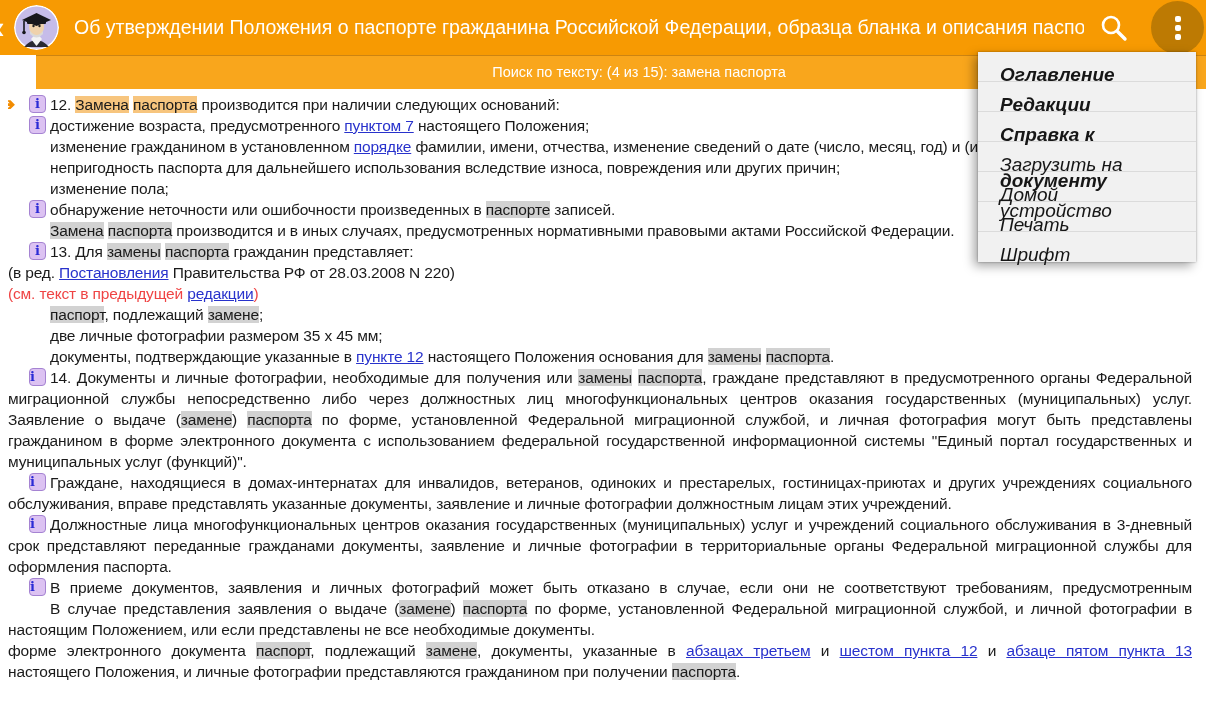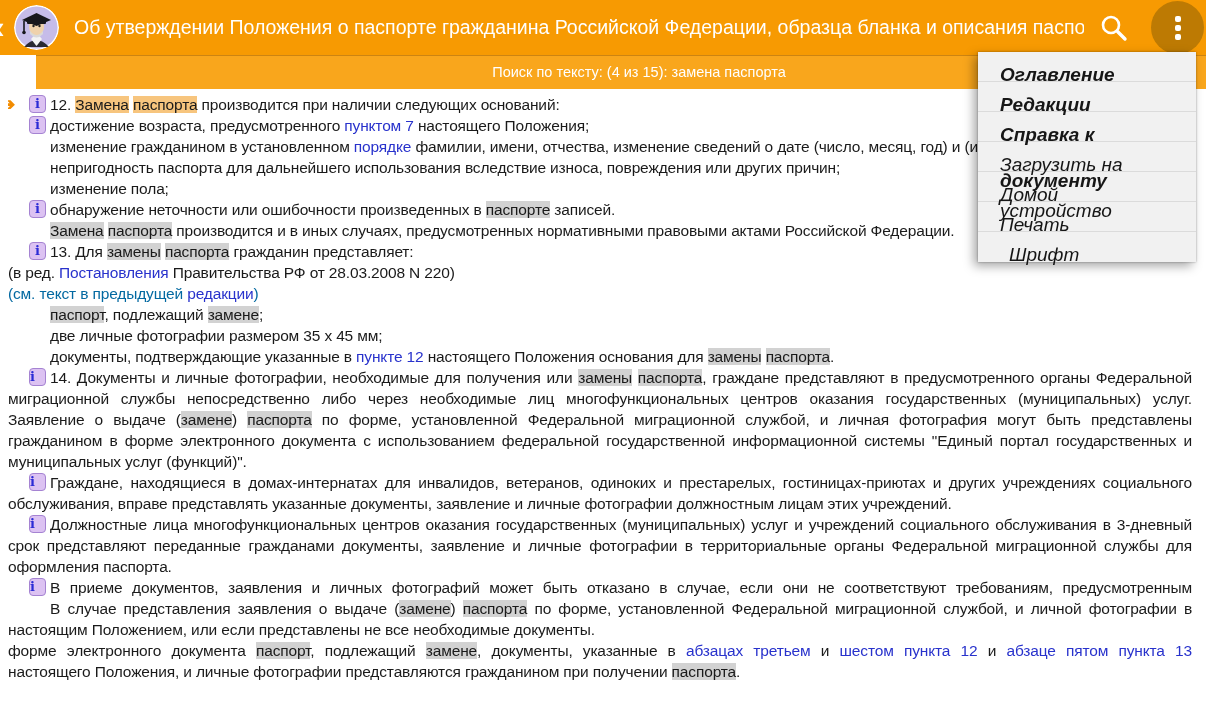--- a/index.html
+++ b/index.html
@@ -27,31 +27,31 @@
   .doc{position:absolute;left:0;top:89px;width:1206px;height:618px;background:#FFF;
        padding:5px 14px 0 8px;color:#1A1A1A;font-size:15.5px;overflow:hidden;}
   .line{position:relative;height:21px;line-height:21px;overflow:hidden;text-align:left;
         letter-spacing:-0.15px;}
   .line.ind{padding-left:42px;}
   .line.fill{text-align:justify;text-align-last:justify;}
   .iicon{position:absolute;left:21px;top:1px;width:17px;height:18px;background:#DCC2F2;
          border:1px solid #A583D2;border-radius:4px;color:#2B2BD5;text-align:center;
          font:bold 13px/16px "DejaVu Serif",serif;}
   .arrow{position:absolute;left:-7px;top:0;color:#F28C00;font-weight:bold;font-size:17px;}
-  .lnk{color:#2832CC;cursor:pointer;}
+  .lnk{color:#2832CC;text-decoration:underline;cursor:pointer;}
   .hl{background:#D2D2D2;}
   .hlc{background:#F7C57E;}
-  .navy{color:#0369a1;}
+  .navy{color:#ef4444;}
 
   
   .menu{position:absolute;right:10px;top:52px;width:218px;background:#F1F1F1;
         box-shadow:0 0 2px rgba(0,0,0,.35), -4px 4px 10px rgba(0,0,0,.35);}
   .mi{height:30px;line-height:46px;padding-left:22px;font-size:19px;color:#161616;
       border-bottom:1px solid #DBDBDB;background:#F1F1F1;cursor:pointer;font-style:italic;}
-  .mi:last-child{border-bottom:none;margin-left:9px;}
+  .mi:last-child{border-bottom:none;}
   .mi.b{font-weight:bold;}
 </style>
 </head>
 <body>
 
 <div id="screen">
 
   <div class="hdr">
     <span class="back">‹</span>
     <span class="avatar">
@@ -94,21 +94,21 @@
       <div class="line ind"><span>изменение пола;</span></div>
       <div class="line ind"><span class="iicon">i</span><span>обнаружение неточности или ошибочности произведенных в </span><span class="hl">паспорте</span><span> записей.</span></div>
       <div class="line ind"><span class="hl">Замена</span><span> </span><span class="hl">паспорта</span><span> производится и в иных случаях, предусмотренных нормативными правовыми актами Российской Федерации.</span></div>
       <div class="line ind"><span class="iicon">i</span><span>13. Для </span><span class="hl">замены</span><span> </span><span class="hl">паспорта</span><span> гражданин представляет:</span></div>
       <div class="line"><span>(в ред. </span><span class="lnk">Постановления</span><span> Правительства РФ от 28.03.2008 N 220)</span></div>
       <div class="line"><span class="navy">(см. текст в предыдущей </span><span class="lnk">редакции</span><span class="navy">)</span></div>
       <div class="line ind"><span class="hl">паспорт</span><span>, подлежащий </span><span class="hl">замене</span><span>;</span></div>
       <div class="line ind"><span>две личные фотографии размером 35 x 45 мм;</span></div>
       <div class="line ind"><span>документы, подтверждающие указанные в </span><span class="lnk">пункте 12</span><span> настоящего Положения основания для </span><span class="hl">замены</span><span> </span><span class="hl">паспорта</span><span>.</span></div>
       <div class="line ind fill"><span class="iicon">i</span><span>14. Документы и личные фотографии, необходимые для получения или </span><span class="hl">замены</span><span> </span><span class="hl">паспорта</span><span>, граждане представляют в предусмотренного органы Федеральной</span></div>
-      <div class="line fill"><span>миграционной службы непосредственно либо через необходимые лиц многофункциональных центров оказания государственных (муниципальных) услуг.</span></div>
+      <div class="line fill"><span>миграционной службы непосредственно либо через должностных лиц многофункциональных центров оказания государственных (муниципальных) услуг.</span></div>
       <div class="line fill"><span>Заявление о выдаче (</span><span class="hl">замене</span><span>) </span><span class="hl">паспорта</span><span> по форме, установленной Федеральной миграционной службой, и личная фотография могут быть представлены</span></div>
       <div class="line fill"><span>гражданином в форме электронного документа с использованием федеральной государственной информационной системы "Единый портал государственных и</span></div>
       <div class="line"><span>муниципальных услуг (функций)".</span></div>
       <div class="line ind fill"><span class="iicon">i</span><span>Граждане, находящиеся в домах-интернатах для инвалидов, ветеранов, одиноких и престарелых, гостиницах-приютах и других учреждениях социального</span></div>
       <div class="line"><span>обслуживания, вправе представлять указанные документы, заявление и личные фотографии должностным лицам этих учреждений.</span></div>
       <div class="line ind fill"><span class="iicon">i</span><span>Должностные лица многофункциональных центров оказания государственных (муниципальных) услуг и учреждений социального обслуживания в 3-дневный</span></div>
       <div class="line fill"><span>срок представляют переданные гражданами документы, заявление и личные фотографии в территориальные органы Федеральной миграционной службы для</span></div>
       <div class="line"><span>оформления паспорта.</span></div>
       <div class="line ind fill"><span class="iicon">i</span><span>В приеме документов, заявления и личных фотографий может быть отказано в случае, если они не соответствуют требованиям, предусмотренным</span></div>
       <div class="line ind fill"><span>В случае представления заявления о выдаче (</span><span class="hl">замене</span><span>) </span><span class="hl">паспорта</span><span> по форме, установленной Федеральной миграционной службой, и личной фотографии в</span></div>

